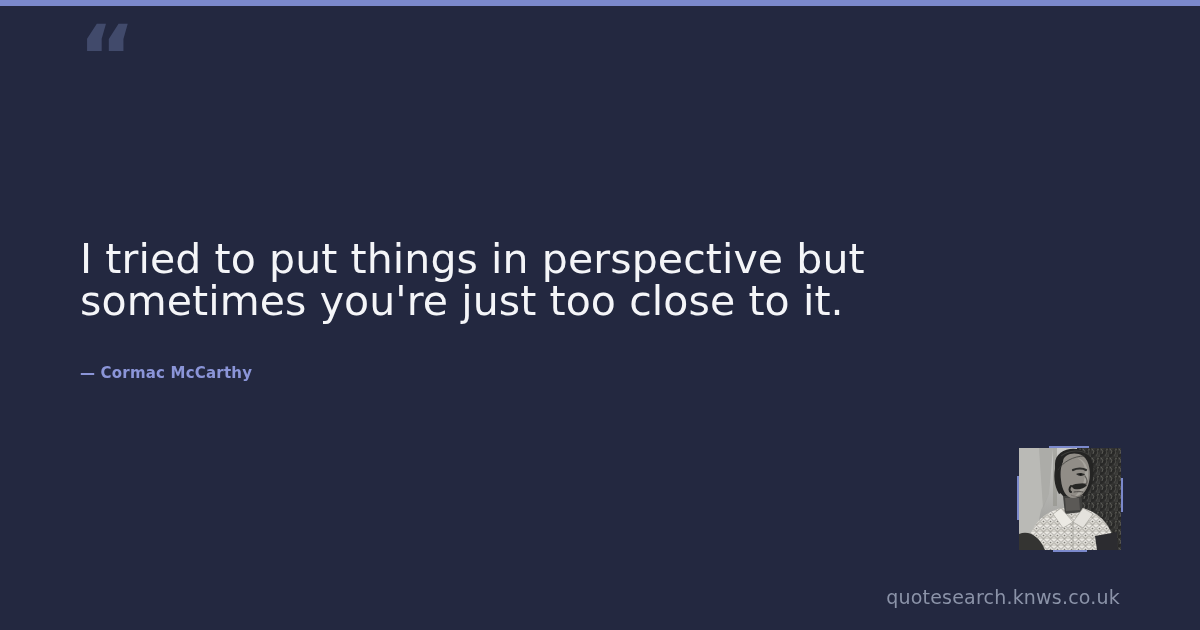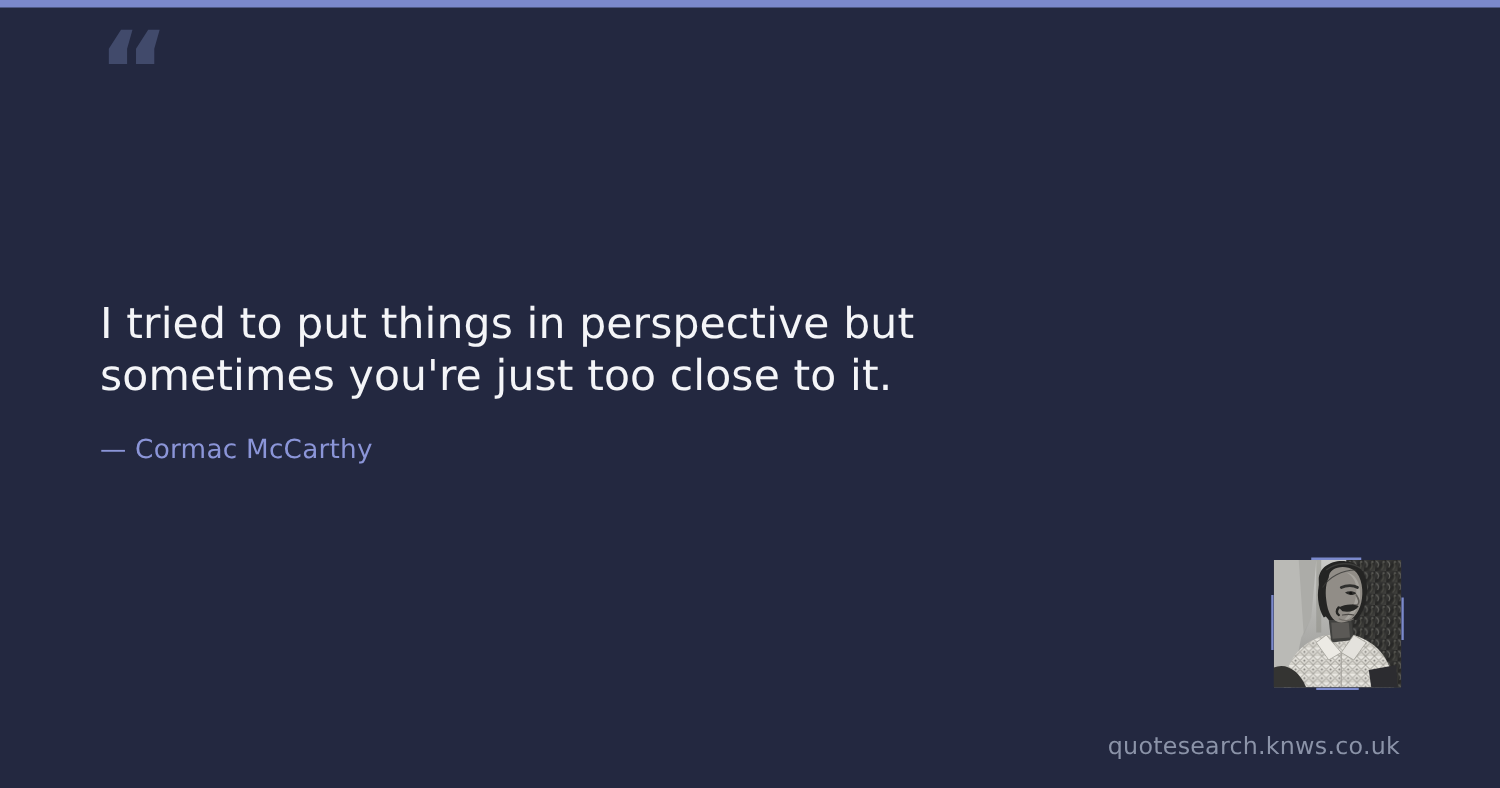--- a/index.html
+++ b/index.html
@@ -41,31 +41,31 @@
 
   
   .quote-block {
     position:absolute;
     left:80px;
     top:238px;
     width:800px;
   }
 
   .quote-text {
-    font-size:34px;
+    font-size:41px;
     font-weight:400;
     line-height:42px;
     color:#f4f5f8;
     letter-spacing:0.1px;
   }
 
   .attribution {
-    margin-top:25px;
-    font-size:21px;
-    font-weight:400;
+    margin-top:42px;
+    font-size:15px;
+    font-weight:700;
     color:#8b95d8;
     letter-spacing:0.2px;
   }
 
   
   .portrait-wrap {
     position:absolute;
     left:1019px;
     top:448px;
     width:102px;

